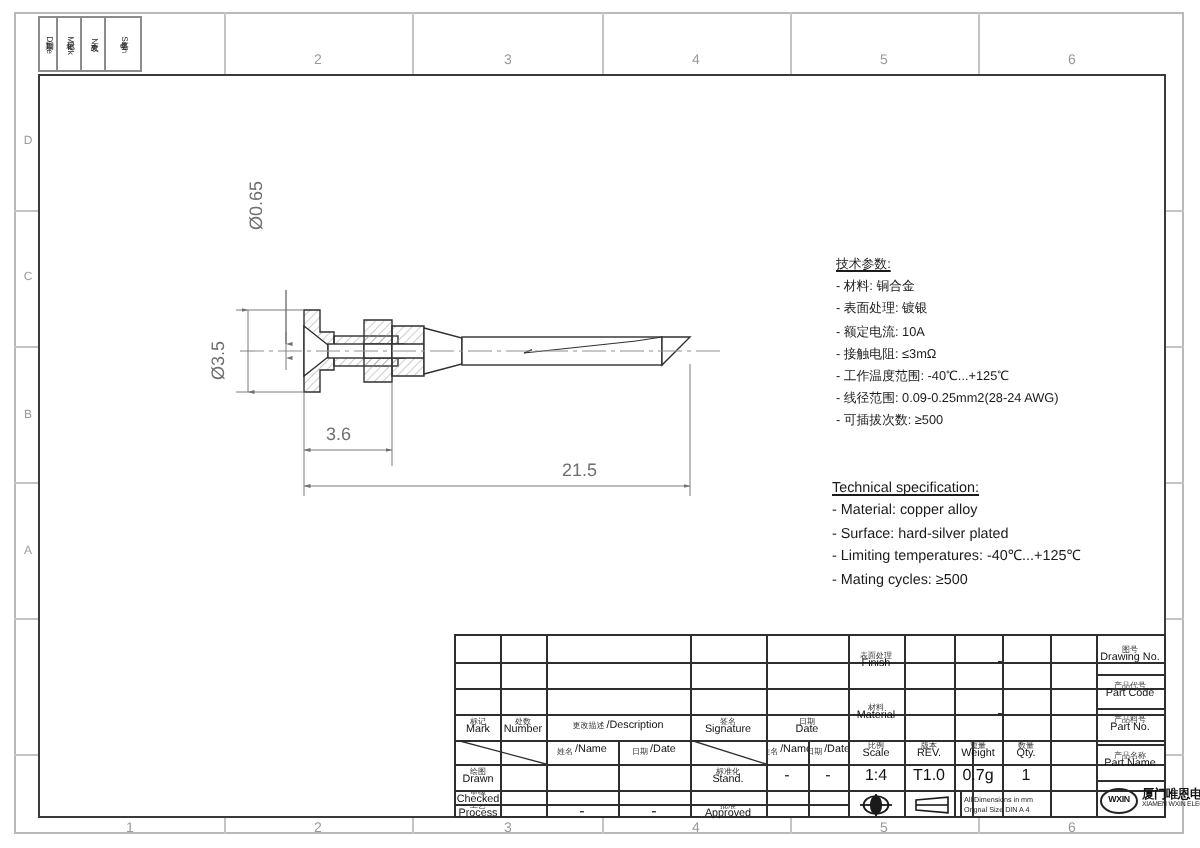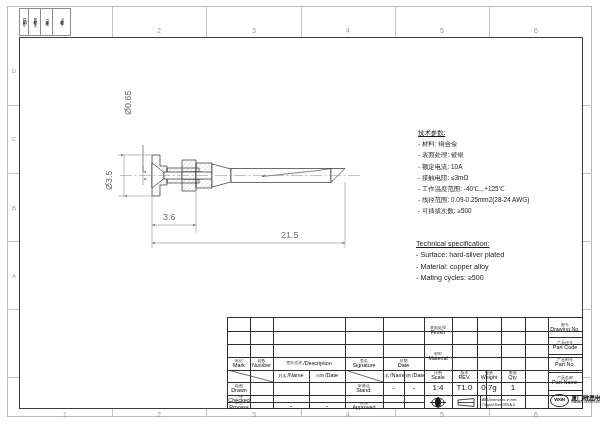--- a/index.html
+++ b/index.html
@@ -319,22 +319,23 @@
     <div class="spec-line">- 表面处理: 镀银</div>
     <div class="spec-line">- 额定电流: 10A</div>
     <div class="spec-line">- 接触电阻: ≤3mΩ</div>
     <div class="spec-line">- 工作温度范围: -40℃...+125℃</div>
     <div class="spec-line">- 线径范围: 0.09-0.25mm2(28-24 AWG)</div>
     <div class="spec-line">- 可插拔次数: ≥500</div>
   </div>
 
   <div class="spec-block" id="spec-en">
     <div class="spec-title">Technical specification:</div>
+    <div class="spec-line">- Material: copper alloy</div>
     <div class="spec-line">- Surface: hard-silver plated</div>
-    <div class="spec-line">- Material: copper alloy</div>
+    <div class="spec-line">- Limiting temperatures: -40℃...+125℃</div>
     <div class="spec-line">- Mating cycles: ≥500</div>
   </div>
 
   <div id="title-block">
 
     <div class="gl h" style="top:13px;"></div>
     <div class="gl h" style="top:26px;"></div>
     <div class="gl h" style="top:39px;"></div>
     <div class="gl h" style="top:52px;"></div>
     <div class="gl h" style="top:64px;"></div>

